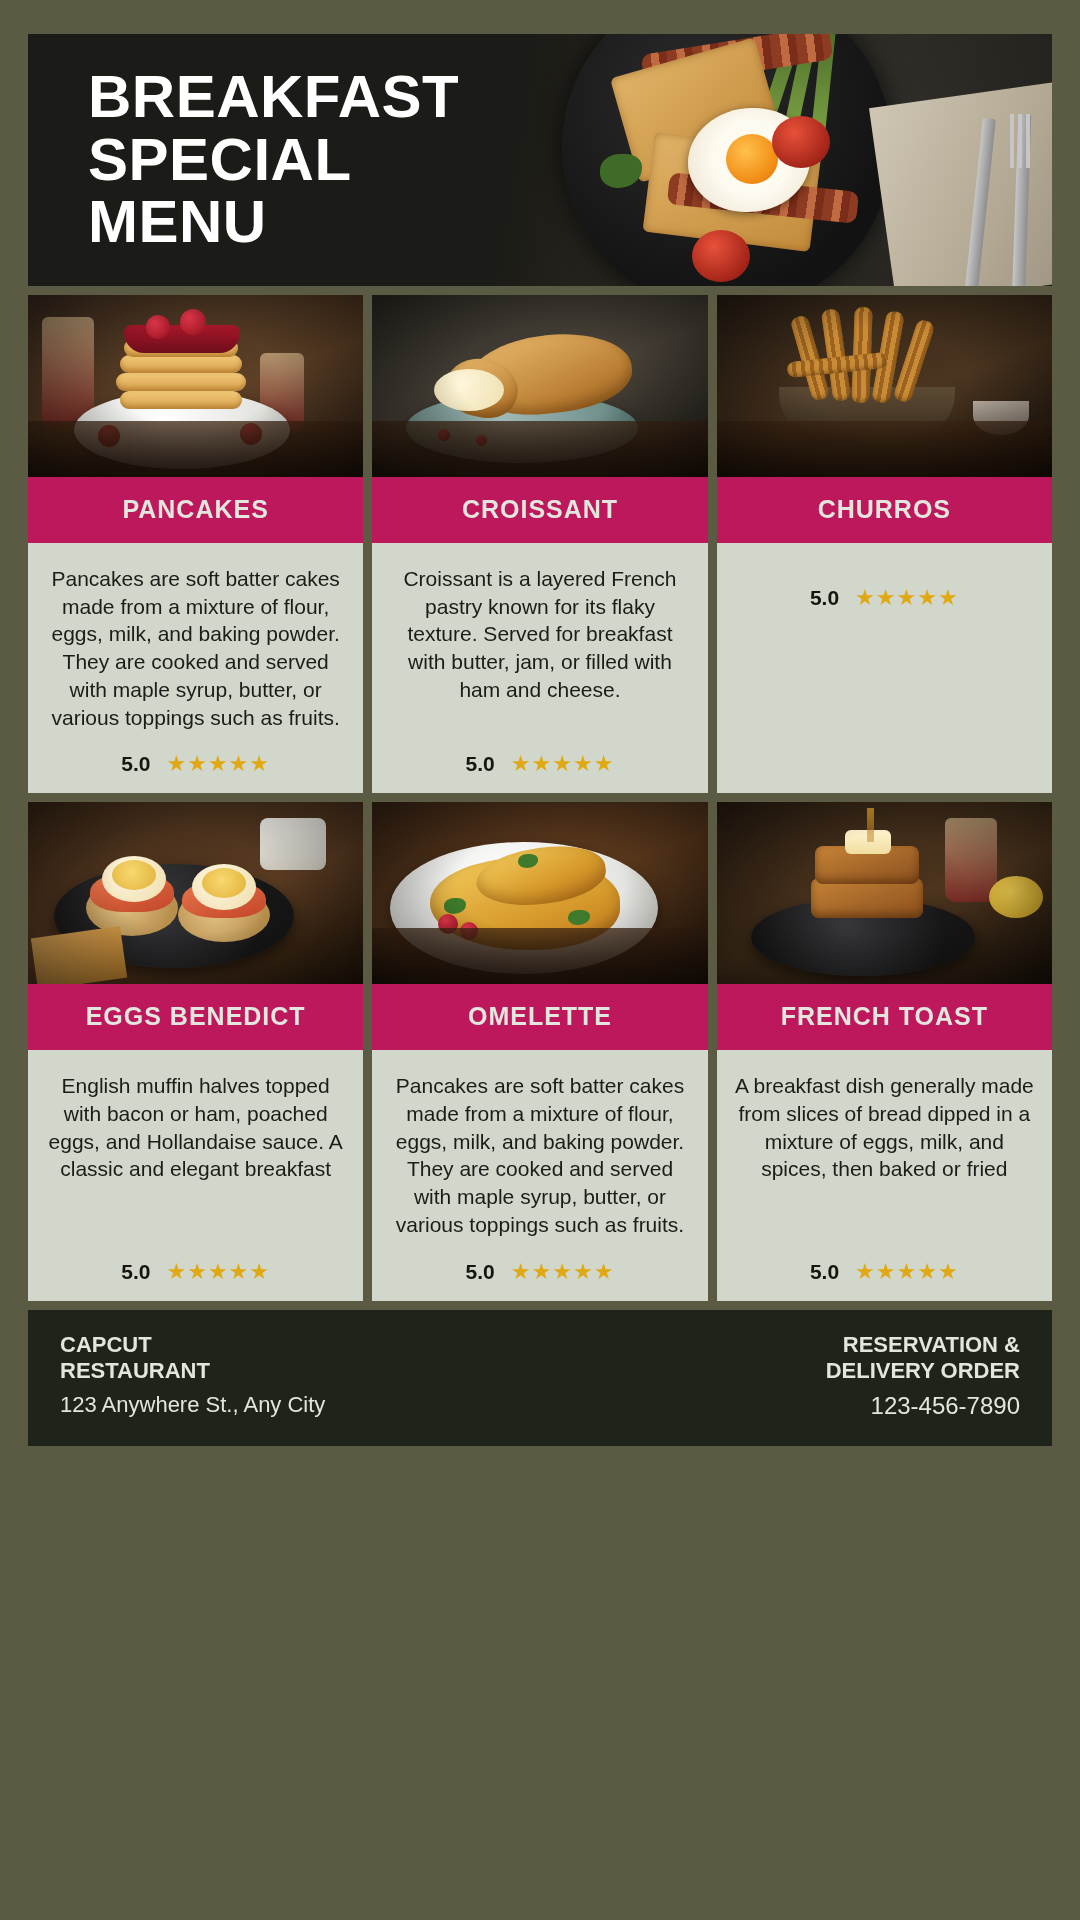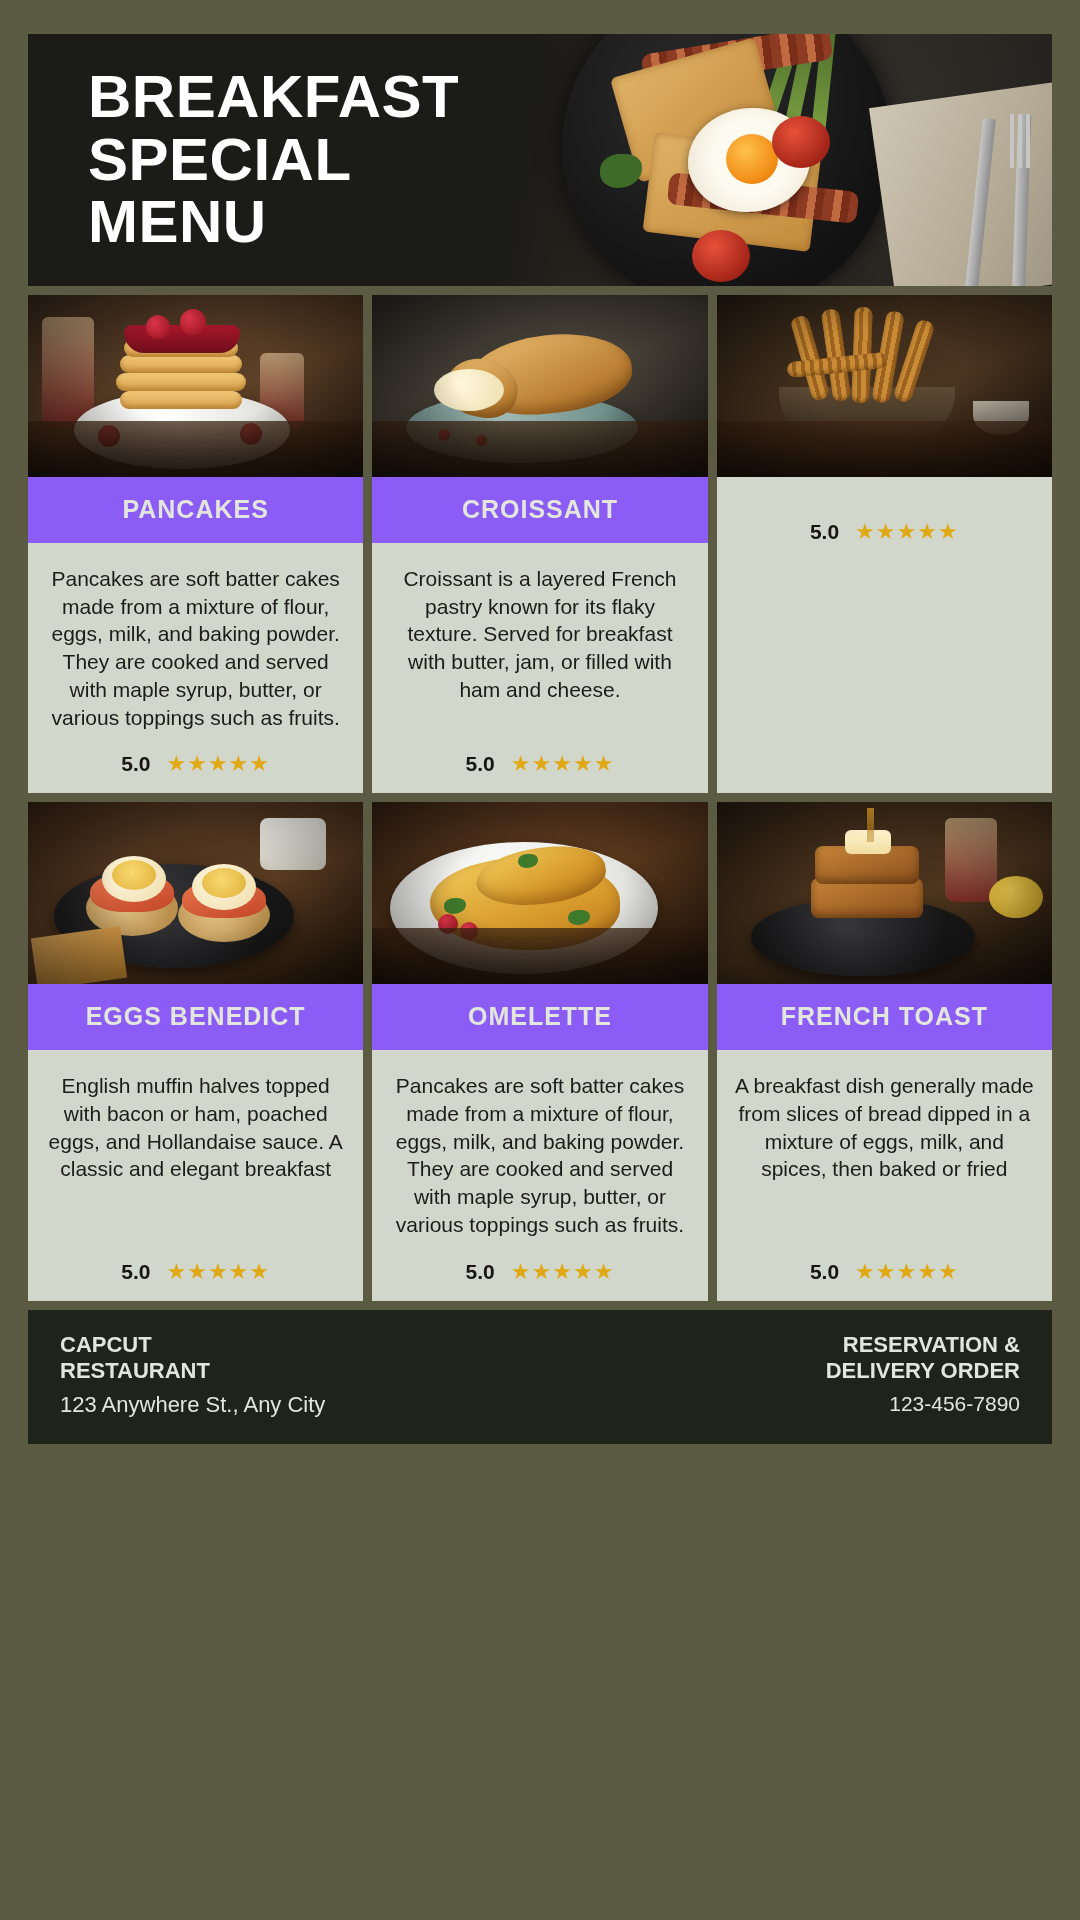--- a/index.html
+++ b/index.html
@@ -145,21 +145,21 @@
     margin-top: 9px;
   }
   .card { display: flex; flex-direction: column; }
   .card-photo {
     height: 182px;
     position: relative;
     overflow: hidden;
     background: #2a241d;
   }
   .card-title {
-    background: #8b5cf6;
+    background: #be185d;
     color: #e3e6dd;
     text-align: center;
     font-size: 25px;
     font-weight: bold;
     letter-spacing: 1px;
     padding: 18px 4px 19px;
     text-transform: uppercase;
   }
   .card-body {
     background: #d2d7cb;
@@ -286,21 +286,21 @@
     font-size: 22px; font-weight: bold; line-height: 1.2; text-transform: uppercase;
     white-space: pre-line;
   }
   .footer-left-addr { font-size: 22px; margin-top: 8px; }
   .footer-right { text-align: right; }
   .footer-right-title {
     font-size: 22px; font-weight: bold; line-height: 1.2; text-transform: uppercase;
     white-space: pre-line;
     margin-left: 24px;
   }
-  .footer-right-phone { font-size: 21px; margin-top: 8px; }
+  .footer-right-phone { font-size: 24px; margin-top: 8px; }
 </style>
 </head>
 <body>
 
 <div class="page">
 
   <div class="header">
     <div class="header-photo">
       <div class="hp-plate"></div>
       <div class="hp-asp a"></div>
@@ -385,20 +385,21 @@
         <div class="el churro" style="left:84px;top:20px;width:18px;height:86px;transform:rotate(-16deg);"></div>
         <div class="el churro" style="left:110px;top:14px;width:18px;height:92px;transform:rotate(-8deg);"></div>
         <div class="el churro" style="left:136px;top:12px;width:18px;height:96px;transform:rotate(2deg);"></div>
         <div class="el churro" style="left:162px;top:16px;width:18px;height:92px;transform:rotate(10deg);"></div>
         <div class="el churro" style="left:188px;top:24px;width:18px;height:84px;transform:rotate(18deg);"></div>
         <div class="el churro" style="left:70px;top:62px;width:100px;height:16px;transform:rotate(-6deg);"></div>
         <div class="el bowl" style="left:256px;top:106px;width:56px;height:34px;background:linear-gradient(180deg,#b8ada0,#7e7468);"></div>
         <div class="wood-table"></div>
         <div class="vignette"></div>
       </div>
+      <div class="card-title">CHURROS</div>
       <div class="card-body">
         <div class="rating">
           <span class="rating-value">5.0</span>
           <span class="stars">★★★★★</span>
         </div>
       </div>
     </div>
   </div>
 
   <div class="grid">

